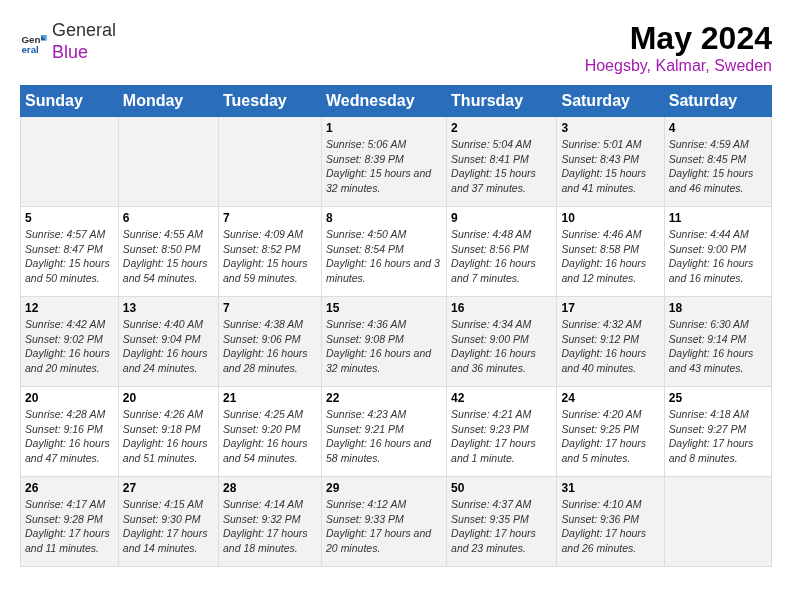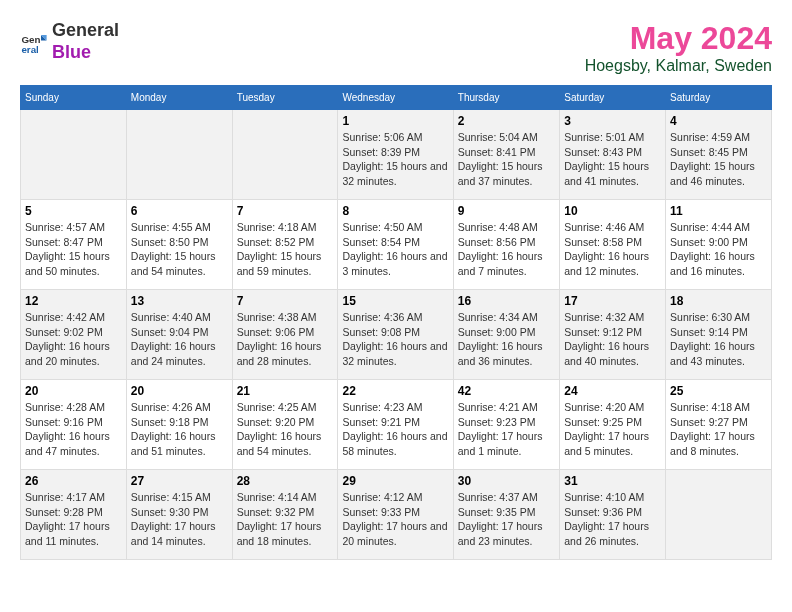--- a/index.html
+++ b/index.html
@@ -16,55 +16,55 @@
       align-items: flex-start;
       margin-bottom: 10px;
     }
     .logo {
       display: flex;
       align-items: center;
       gap: 4px;
     }
     .logo-text {
       font-size: 18px;
-      font-weight: bold;
+      font-weight: normal;
       line-height: 1.2;
     }
     .logo-general { color: #333; }
     .logo-blue { color: #a21caf; }
     .logo-icon {
       width: 28px;
       height: 28px;
     }
     .title-block {
       text-align: right;
     }
     .main-title {
       font-size: 32px;
       font-weight: bold;
-      color: #ec4899;
+      color: #000000;
     }
     .subtitle {
       font-size: 16px;
-      color: #14532d;
+      color: #a21caf;
     }
     table {
       width: 100%;
       border-collapse: collapse;
       font-size: 11px;
     }
     thead tr {
       background-color: #2a6ebb;
       color: #fff;
     }
     thead th {
       padding: 6px 4px;
       text-align: left;
-      font-size: 10px;
-      font-weight: normal;
+      font-size: 16px;
+      font-weight: bold;
       border: 1px solid #2a6ebb;
     }
     tbody tr {
       vertical-align: top;
     }
     tbody tr:nth-child(odd) {
       background-color: #f2f2f2;
     }
     tbody tr:nth-child(even) {
       background-color: #fff;
@@ -78,20 +78,21 @@
     .day-number {
       font-weight: bold;
       font-size: 12px;
       display: block;
       margin-bottom: 2px;
     }
     .day-info {
       font-size: 10.5px;
       color: #333;
       line-height: 1.4;
+      font-style: italic;
     }
   </style>
 </head>
 <body>
 
 <div class="header">
   <div class="logo">
     <svg class="logo-icon" viewBox="0 0 40 40">
       <text x="2" y="22" font-size="14" font-weight="bold" fill="#333">Gen</text>
       <text x="2" y="36" font-size="14" font-weight="bold" fill="#1a5fa8">eral</text>
@@ -167,21 +168,21 @@
         </td>
         <td>
           <span class="day-number">6</span>
           <div class="day-info">Sunrise: 4:55 AM
 Sunset: 8:50 PM
 Daylight: 15 hours
 and 54 minutes.</div>
         </td>
         <td>
           <span class="day-number">7</span>
-          <div class="day-info">Sunrise: 4:18 AM
+          <div class="day-info">Sunrise: 4:09 AM
 Sunset: 8:52 PM
 Daylight: 15 hours
 and 59 minutes.</div>
         </td>
         <td>
           <span class="day-number">8</span>
           <div class="day-info">Sunrise: 4:50 AM
 Sunset: 8:54 PM
 Daylight: 16 hours
 and 3 minutes.</div>
@@ -333,21 +334,21 @@
 and 18 minutes.</div>
         </td>
         <td>
           <span class="day-number">29</span>
           <div class="day-info">Sunrise: 4:12 AM
 Sunset: 9:33 PM
 Daylight: 17 hours
 and 20 minutes.</div>
         </td>
         <td>
-          <span class="day-number">30</span>
+          <span class="day-number">50</span>
           <div class="day-info">Sunrise: 4:37 AM
 Sunset: 9:35 PM
 Daylight: 17 hours
 and 23 minutes.</div>
         </td>
         <td>
           <span class="day-number">31</span>
           <div class="day-info">Sunrise: 4:10 AM
 Sunset: 9:36 PM
 Daylight: 17 hours

